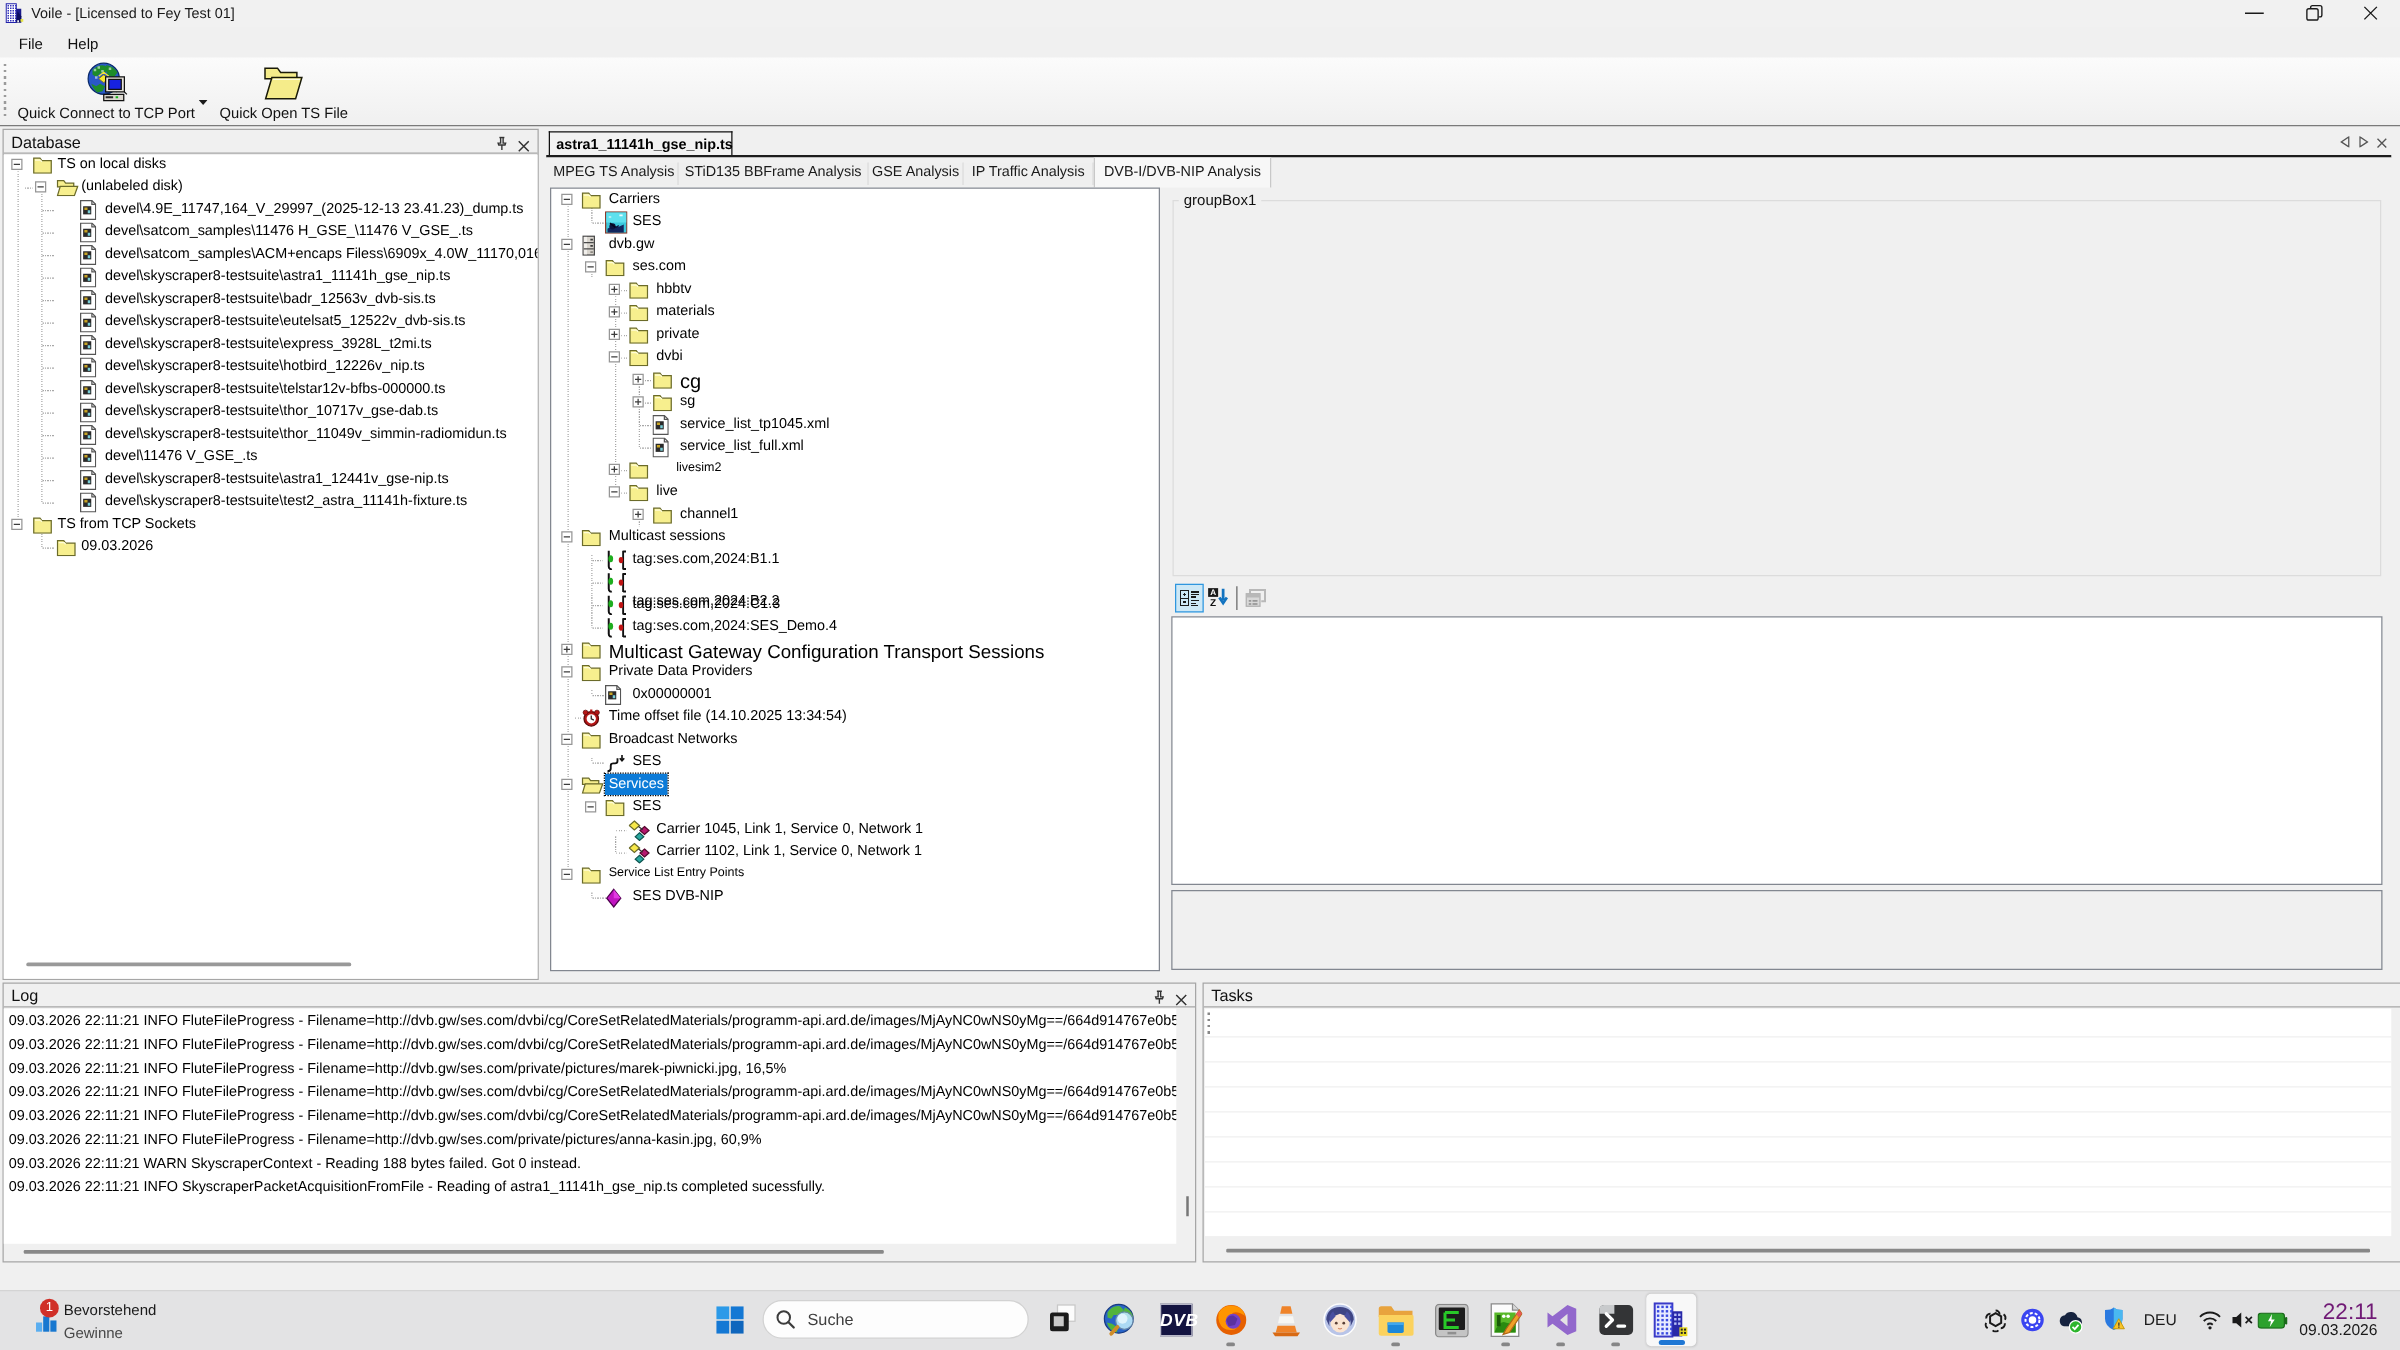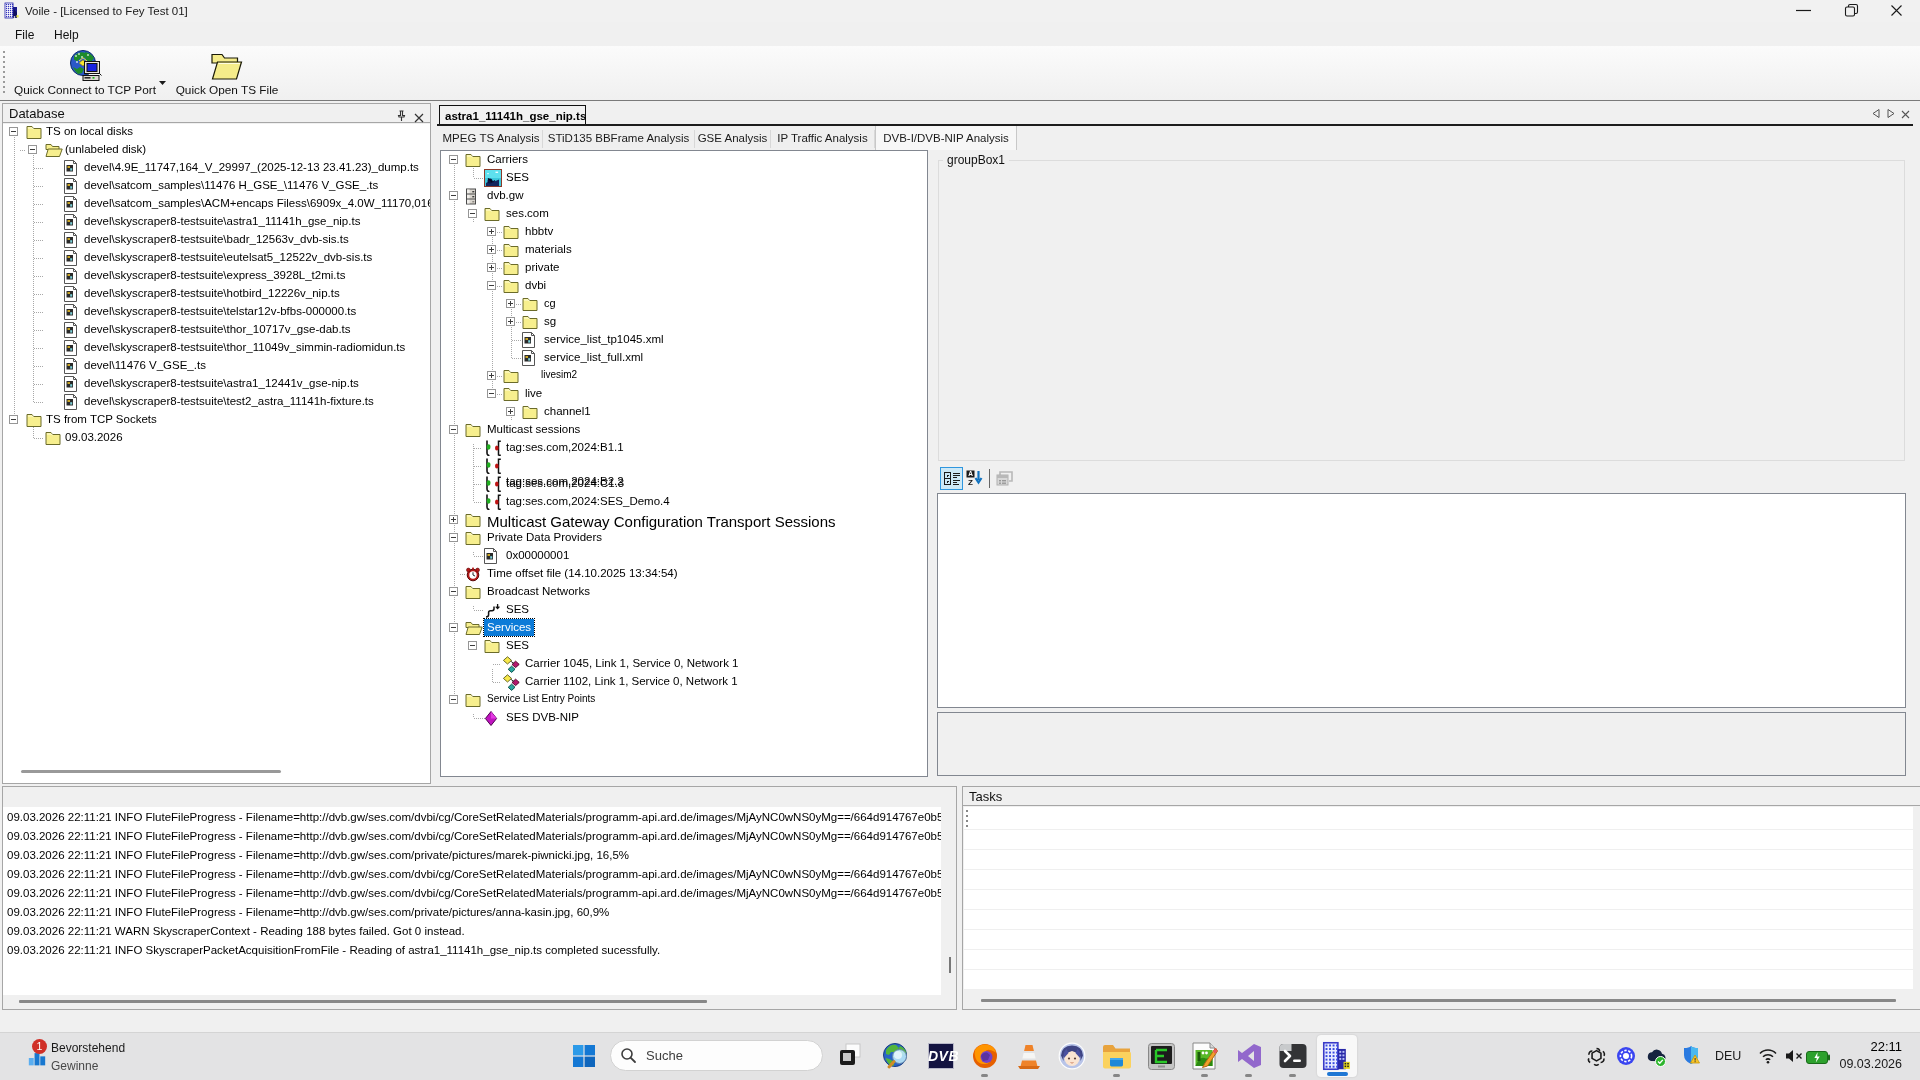--- a/index.html
+++ b/index.html
@@ -397,21 +397,21 @@
 <div class="abs" style="left:62px;top:127px"><svg width="16" height="15" viewBox="0 0 16 15">
           <path d="M1 2.5 h5 l1.5 2 H15 v10 H1 Z" fill="#f7ef8e" stroke="#6b6b2a"></path>
           <path d="M2 4 h4.4 l1.1 1.4" fill="none" stroke="#fffdd8"></path>
         </svg></div>
 <div class="abs" style="left:84px;top:128px;font-size:11.5px;white-space:nowrap">dvbi</div>
 <div class="eb plus" style="left:65px;top:148px"></div>
 <div class="abs" style="left:81px;top:145px"><svg width="16" height="15" viewBox="0 0 16 15">
           <path d="M1 2.5 h5 l1.5 2 H15 v10 H1 Z" fill="#f7ef8e" stroke="#6b6b2a"></path>
           <path d="M2 4 h4.4 l1.1 1.4" fill="none" stroke="#fffdd8"></path>
         </svg></div>
-<div class="abs" style="left:103px;top:146px;font-size:11px;white-space:nowrap">cg</div>
+<div class="abs" style="left:103px;top:146px;font-size:16px;white-space:nowrap">cg</div>
 <div class="eb plus" style="left:65px;top:166px"></div>
 <div class="abs" style="left:81px;top:163px"><svg width="16" height="15" viewBox="0 0 16 15">
           <path d="M1 2.5 h5 l1.5 2 H15 v10 H1 Z" fill="#f7ef8e" stroke="#6b6b2a"></path>
           <path d="M2 4 h4.4 l1.1 1.4" fill="none" stroke="#fffdd8"></path>
         </svg></div>
 <div class="abs" style="left:103px;top:164px;font-size:11.5px;white-space:nowrap">sg</div>
 <div class="abs" style="left:81px;top:181px"><svg width="13" height="16" viewBox="0 0 13 16">
           <path d="M0.5 0.5 h9 l3 3 v12 h-12 Z" fill="#fff" stroke="#555"></path>
           <path d="M9.5 0.5 v3 h3" fill="none" stroke="#555"></path>
           <rect x="2.5" y="5" width="6.5" height="6.5" fill="#2a2a2a"></rect>
@@ -588,20 +588,29 @@
           <rect x="3" y="9" width="2" height="1.4"></rect>
           <rect x="6" y="9" width="4" height="1.4"></rect>
           <rect x="3" y="11.5" width="2" height="1.4"></rect>
           <rect x="6" y="11.5" width="4" height="1.4"></rect>
         </g>
       </svg></div>
 <div class="abs" style="left:937px;top:493px;width:969px;height:215px;background:#fff;border:1px solid #828790"></div>
 <div class="abs" style="left:937px;top:712px;width:969px;height:64px;background:#f0f0f0;border:1px solid #828790"></div>
 
 <div class="panel" style="left:2px;top:786px;width:955px;height:224px">
+  <div class="phead">
+        <span class="t">Log</span>
+    <span class="pbtn" style="right:23px"><svg width="11" height="12" viewBox="0 0 11 12">
+            <path d="M3.5 1 h4 M4.5 1 v4.5 h-2 l0.5 1.5 h5 l0.5 -1.5 h-2 v-4.5 M5.5 7 v4" stroke="#333" stroke-width="1.1" fill="none"></path>
+          </svg></span>
+    <span class="pbtn" style="right:6px;top:5px"><svg width="10" height="10" viewBox="0 0 10 10">
+            <path d="M1 1 L9 9 M9 1 L1 9" stroke="#333" stroke-width="1.2"></path>
+          </svg></span>
+  </div>
   <div class="abs" style="left:0;top:20px;width:938px;height:188px;background:#fff;overflow:hidden;font-size:11.5px;color:#000">
 <div style="position:absolute;left:4px;top:4px;white-space:nowrap">09.03.2026 22:11:21 INFO FluteFileProgress - Filename=http://dvb.gw/ses.com/dvbi/cg/CoreSetRelatedMaterials/programm-api.ard.de/images/MjAyNC0wNS0yMg==/664d914767e0b53f2a8.jpg, 22,9%</div>
         <div style="position:absolute;left:4px;top:23px;white-space:nowrap">09.03.2026 22:11:21 INFO FluteFileProgress - Filename=http://dvb.gw/ses.com/dvbi/cg/CoreSetRelatedMaterials/programm-api.ard.de/images/MjAyNC0wNS0yMg==/664d914767e0b53f2a8.jpg, 22,9%</div>
         <div style="position:absolute;left:4px;top:42px;white-space:nowrap">09.03.2026 22:11:21 INFO FluteFileProgress - Filename=http://dvb.gw/ses.com/private/pictures/marek-piwnicki.jpg, 16,5%</div>
         <div style="position:absolute;left:4px;top:61px;white-space:nowrap">09.03.2026 22:11:21 INFO FluteFileProgress - Filename=http://dvb.gw/ses.com/dvbi/cg/CoreSetRelatedMaterials/programm-api.ard.de/images/MjAyNC0wNS0yMg==/664d914767e0b53f2a8.jpg, 22,9%</div>
         <div style="position:absolute;left:4px;top:80px;white-space:nowrap">09.03.2026 22:11:21 INFO FluteFileProgress - Filename=http://dvb.gw/ses.com/dvbi/cg/CoreSetRelatedMaterials/programm-api.ard.de/images/MjAyNC0wNS0yMg==/664d914767e0b53f2a8.jpg, 22,9%</div>
         <div style="position:absolute;left:4px;top:99px;white-space:nowrap">09.03.2026 22:11:21 INFO FluteFileProgress - Filename=http://dvb.gw/ses.com/private/pictures/anna-kasin.jpg, 60,9%</div>
         <div style="position:absolute;left:4px;top:118px;white-space:nowrap">09.03.2026 22:11:21 WARN SkyscraperContext - Reading 188 bytes failed. Got 0 instead.</div>
         <div style="position:absolute;left:4px;top:137px;white-space:nowrap">09.03.2026 22:11:21 INFO SkyscraperPacketAcquisitionFromFile - Reading of astra1_11141h_gse_nip.ts completed sucessfully.</div>
   </div>
@@ -824,15 +833,15 @@
       </svg></div>
 <div class="trayico" style="left:1784px;top:1048px"><svg width="20" height="16" viewBox="0 0 20 16">
         <path d="M2 5.5 h3 l4-3.5 v12 l-4-3.5 h-3 Z" fill="#1a1a1a"></path>
         <path d="M12.5 5.5 l5 5 M17.5 5.5 l-5 5" stroke="#1a1a1a" stroke-width="1.4"></path>
       </svg></div>
 <div class="trayico" style="left:1806px;top:1050px"><svg width="24" height="13" viewBox="0 0 24 13">
         <rect x="0.5" y="0.5" width="21" height="12" rx="2.5" fill="#2da12d" stroke="#1a6a1a"></rect>
         <rect x="22" y="3.5" width="2" height="6" rx="1" fill="#1a6a1a"></rect>
         <path d="M11.6 1.2 L8.4 7 h2.4 l-1 4.6 4-6 h-2.6 Z" fill="#fff"></path>
       </svg></div>
-<div class="abs" style="left:1840px;top:1039px;width:62px;text-align:right;font-size:13px;color:#000000">22:11</div>
+<div class="abs" style="left:1840px;top:1039px;width:62px;text-align:right;font-size:18px;color:#701a75">22:11</div>
 <div class="abs" style="left:1822px;top:1057px;width:80px;text-align:right;font-size:12.5px;color:#1a1a1a">09.03.2026</div>
 
 </div>
 </body></html>

